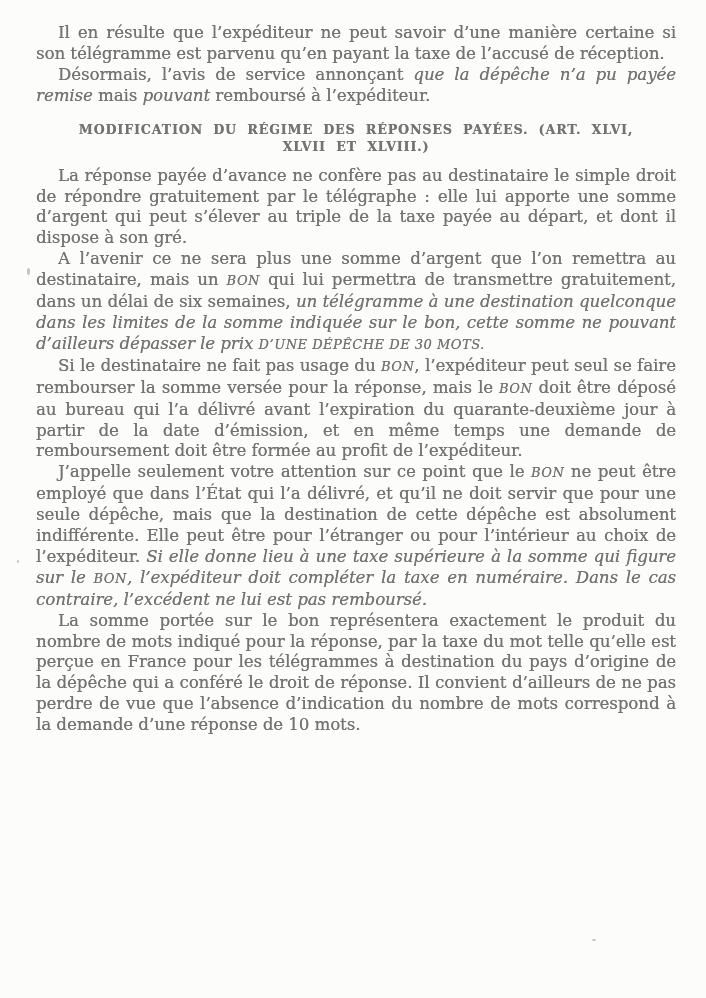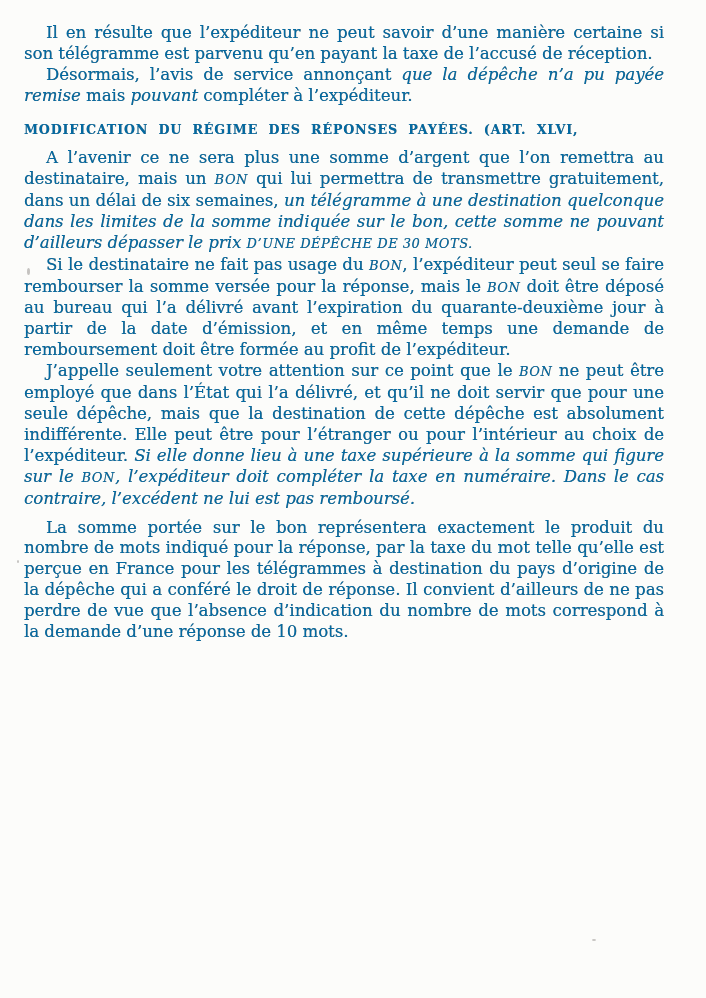--- a/index.html
+++ b/index.html
@@ -6,38 +6,39 @@
   body {
     width: 706px;
     background: #ffffff;
     font-family: "DejaVu Serif", "Liberation Serif", serif;
   }
   .page {
     position: relative;
     width: 706px;
     height: 998px;
     background: #fcfcfa;
-    color: #0369a1;
-    padding: 23px 30px 0 24px;
+    color: #737373;
+    padding: 23px 30px 0 36px;
     overflow: hidden;
   }
   .text-block {
     width: 640px;
   }
   p.paragraph {
     font-size: 16.5px;
     line-height: 20.9px;
     text-align: justify;
     text-indent: 22px;
     text-shadow: 0.25px 0.25px 0.35px rgba(42, 38, 34, 0.55);
   }
-  p.space-before { margin-top: 8px; }
+  p.space-before { }
   h2.heading {
     font-size: 12.6px;
     font-weight: 700;
+    text-align: center;
     letter-spacing: 0.9px;
     word-spacing: 5px;
     line-height: 17.5px;
     margin: 14px 0 10px 0;
     text-shadow: 0.2px 0.2px 0.3px rgba(42, 38, 34, 0.5);
   }
   .hline { display: block; }
   .i  { font-style: italic; }
   .sc {
     font-style: italic;
@@ -53,24 +54,26 @@
   .speckle-1 { left: 27px; top: 268px; width: 3px; height: 7px; }
   .speckle-2 { left: 17px; top: 560px; width: 2px; height: 3px; }
   .speckle-3 { left: 592px; top: 939px; width: 4px; height: 2px; }
 </style>
 </head>
 <body>
 
 <div class="page">
   <div class="text-block">
       <p class="paragraph"><span>Il en résulte que l’expéditeur ne peut savoir d’une manière certaine si son télégramme est parvenu qu’en payant la taxe de l’accusé de réception.</span></p>
-      <p class="paragraph"><span>Désormais, l’avis de service annonçant </span><span class="i">que la dépêche n’a pu payée remise</span><span> mais </span><span class="i">pouvant</span><span> compléter à l’expéditeur.</span></p>
+      <p class="paragraph"><span>Désormais, l’avis de service annonçant </span><span class="i">que la dépêche n’a pu payée remise</span><span> mais </span><span class="i">pouvant</span><span> remboursé à l’expéditeur.</span></p>
       <h2 class="heading">
         <span class="hline">MODIFICATION DU RÉGIME DES RÉPONSES PAYÉES. (ART. XLVI,</span>
+        <span class="hline">XLVII ET XLVIII.)</span>
       </h2>
+      <p class="paragraph"><span>La réponse payée d’avance ne confère pas au destinataire le simple droit de répondre gratuitement par le télégraphe : elle lui apporte une somme d’argent qui peut s’élever au triple de la taxe payée au départ, et dont il dispose à son gré.</span></p>
       <p class="paragraph"><span>A l’avenir ce ne sera plus une somme d’argent que l’on remettra au destinataire, mais un </span><span class="sc">BON</span><span> qui lui permettra de transmettre gratuitement, dans un délai de six semaines, </span><span class="i">un télégramme à une destination quelconque dans les limites de la somme indiquée sur le bon, cette somme ne pouvant d’ailleurs dépasser le prix </span><span class="sc">D’UNE DÉPÊCHE DE 30 MOTS.</span></p>
       <p class="paragraph"><span>Si le destinataire ne fait pas usage du </span><span class="sc">BON</span><span>, l’expéditeur peut seul se faire rembourser la somme versée pour la réponse, mais le </span><span class="sc">BON</span><span> doit être déposé au bureau qui l’a délivré avant l’expiration du quarante-deuxième jour à partir de la date d’émission, et en même temps une demande de remboursement doit être formée au profit de l’expéditeur.</span></p>
       <p class="paragraph"><span>J’appelle seulement votre attention sur ce point que le </span><span class="sc">BON</span><span> ne peut être employé que dans l’État qui l’a délivré, et qu’il ne doit servir que pour une seule dépêche, mais que la destination de cette dépêche est absolument indifférente. Elle peut être pour l’étranger ou pour l’intérieur au choix de l’expéditeur. </span><span class="i">Si elle donne lieu à une taxe supérieure à la somme qui figure sur le </span><span class="sc">BON</span><span class="i">, l’expéditeur doit compléter la taxe en numéraire. Dans le cas contraire, l’excédent ne lui est pas remboursé.</span></p>
       <p class="paragraph space-before"><span>La somme portée sur le bon représentera exactement le produit du nombre de mots indiqué pour la réponse, par la taxe du mot telle qu’elle est perçue en France pour les télégrammes à destination du pays d’origine de la dépêche qui a conféré le droit de réponse. Il convient d’ailleurs de ne pas perdre de vue que l’absence d’indication du nombre de mots correspond à la demande d’une réponse de 10 mots.</span></p>
     </div>
   <span class="speckle speckle-1"></span>
   <span class="speckle speckle-2"></span>
   <span class="speckle speckle-3"></span>
 </div>
 

